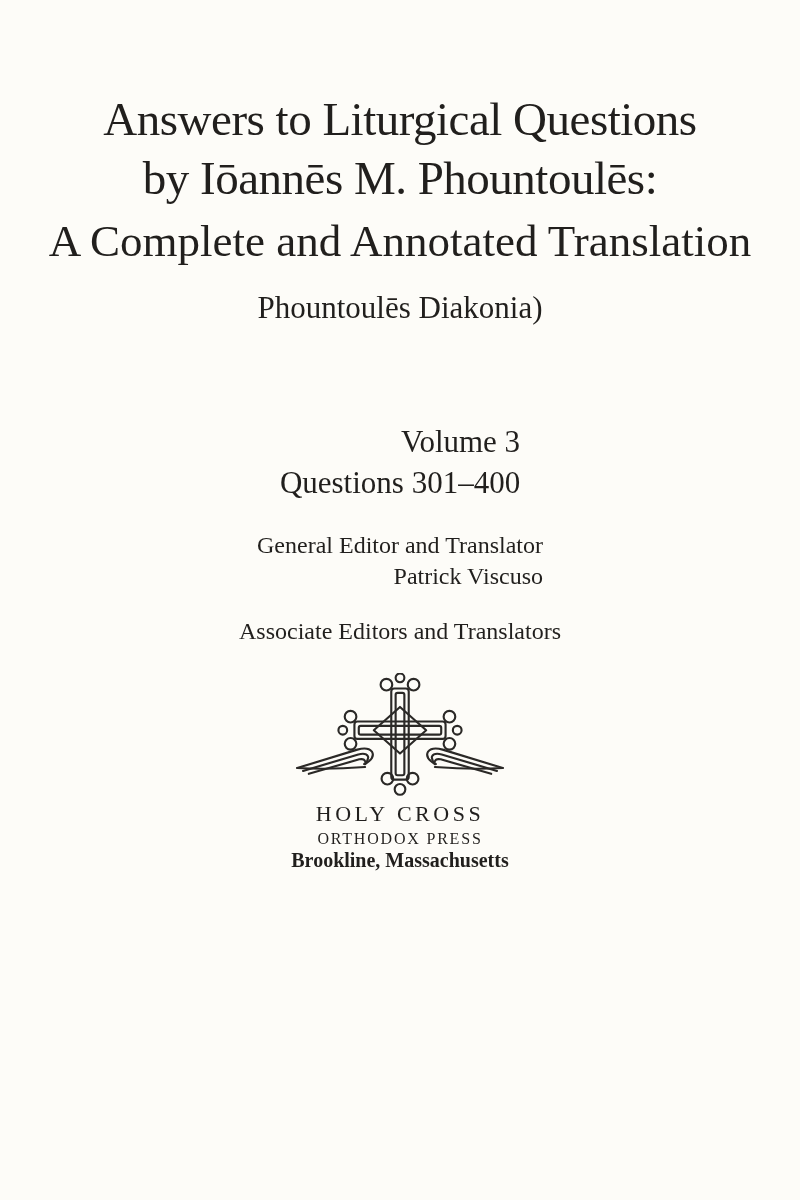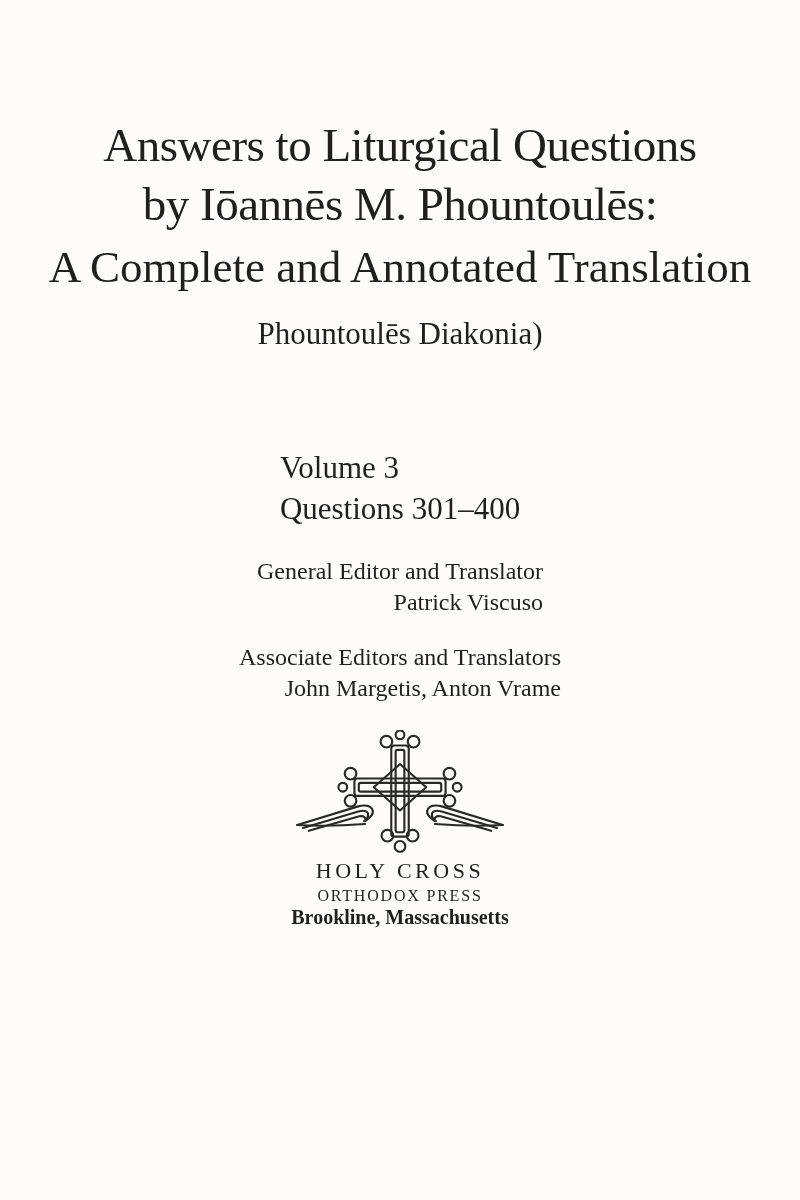--- a/index.html
+++ b/index.html
@@ -12,21 +12,21 @@
     width: 800px;
     height: 1200px;
     margin: 0 auto;
     background: #fdfcf8;
     color: #211f1d;
     font-family: "Liberation Serif", "DejaVu Serif", serif;
     display: flex;
     flex-direction: column;
     align-items: center;
     box-sizing: border-box;
-    padding-top: 116px;
+    padding-top: 90px;
     overflow: hidden;
   }
   .title {
     font-size: 47px;
     line-height: 59px;
     letter-spacing: -0.5px;
     text-align: center;
     font-weight: 400;
   }
   .subtitle {
@@ -38,21 +38,21 @@
   .edition {
     margin-top: 26px;
     font-size: 31px;
     line-height: 39px;
     text-align: center;
   }
   .volume {
     margin-top: 94px;
     font-size: 31px;
     line-height: 41px;
-    text-align: left;
+    text-align: right;
     font-family: Liberation Serif, serif;
   }
   .credit {
     text-align: right;
     font-size: 24px;
     line-height: 31px;
   }
   .credit-1 { margin-top: 27px; }
   .credit-2 { margin-top: 24px; font-family: Liberation Serif, serif; }
   .credit-3 { margin-top: 22px; }
@@ -105,21 +105,20 @@
     <div>Questions 301–400</div>
   </div>
 
   <div class="credit credit-1">
     <div>General Editor and Translator</div>
     <div>Patrick Viscuso</div>
   </div>
 
   <div class="credit credit-2">
     <div>Associate Editors and Translators</div>
-    <div>John Margetis, Anton Vrame</div>
   </div>
 
 
   <svg class="emblem" viewBox="0 0 240 132" fill="none" stroke="#2b2927" stroke-width="2.2" stroke-linecap="round" stroke-linejoin="round" aria-hidden="true">
 
     <rect x="111" y="16" width="18" height="94" rx="3"></rect>
     <rect x="73" y="50" width="94" height="18" rx="3"></rect>
 
     <rect x="115.5" y="20.5" width="9" height="85" rx="2"></rect>
     <rect x="77.5" y="54.5" width="85" height="9" rx="2"></rect>

